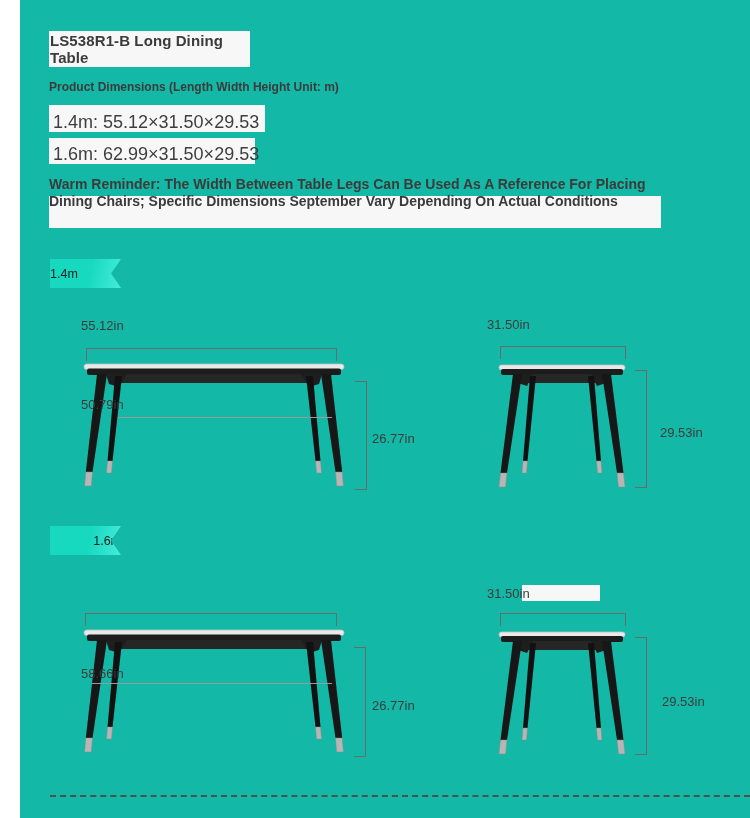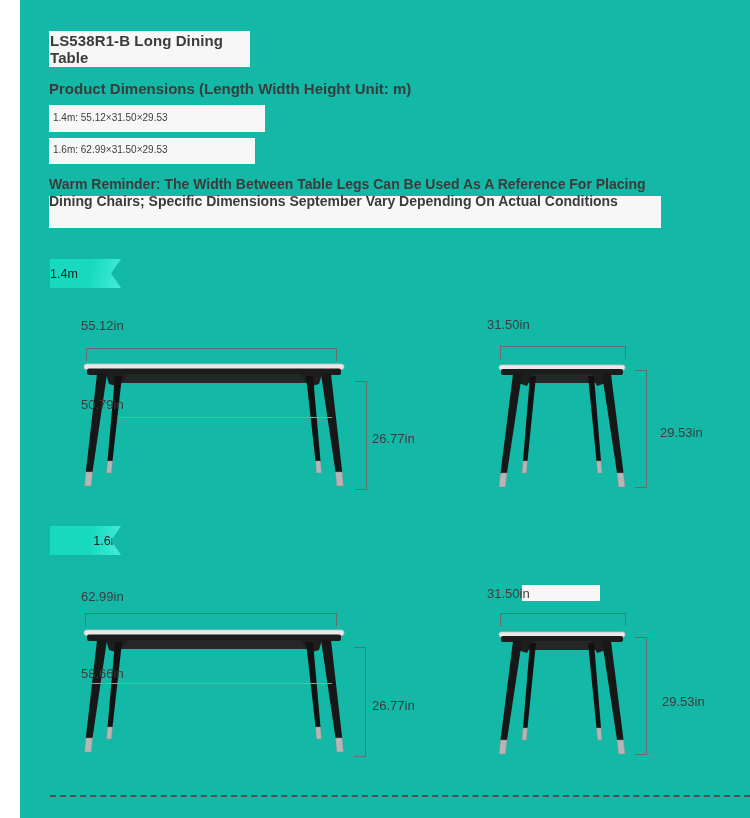--- a/index.html
+++ b/index.html
@@ -4,22 +4,22 @@
 <style>
   html,body{margin:0;padding:0;background:#fff;}
   .canvas{
     position:relative;width:736px;height:818px;background:#14b8a6;overflow:hidden;
     font-family:"Liberation Sans",sans-serif;color:#3d3d3d;margin-left:20px;
     -webkit-font-smoothing:antialiased;
   }
   .abs{position:absolute;}
   .faint{position:absolute;background:#f7f7f7;}
   .title{font-size:15px;font-weight:bold;line-height:16.5px;letter-spacing:.1px;color:#3b3b3b;}
-  .subtitle{font-size:15px;font-weight:bold;color:#3b3b3b;white-space:nowrap;}
-  .spec{font-size:10px;color:#3e3e3e;white-space:nowrap;}
+  .subtitle{font-size:12px;font-weight:bold;color:#3b3b3b;white-space:nowrap;}
+  .spec{font-size:18px;color:#3e3e3e;white-space:nowrap;}
   .reminder{font-size:14px;font-weight:bold;line-height:16.8px;color:#3b3b3b;}
   .badge{
     position:absolute;width:71px;height:29px;box-sizing:border-box;
     display:flex;align-items:center;padding-left:0;
     font-size:12.5px;color:#222;
     background:linear-gradient(100deg,#17d9c0 55%,#45ecd9 100%);
     clip-path:polygon(0 0,100% 0,86% 50%,100% 100%,0 100%);
   }
   .dim-label{position:absolute;font-size:13px;color:#3c3c3c;white-space:nowrap;}
   .center{text-align:left;}
@@ -116,21 +116,20 @@
     </g>
   </svg>
 
   <div class="v-bracket" style="left:616px;top:370px;height:118px;"></div>
   <div class="dim-label" style="left:640px;top:425px;">29.53in</div>
 
   <div class="badge" style="left:30px;top:526px;justify-content:flex-end;">
     <span>1.6m</span>
   </div>
 
-  <div class="dim-label center" style="left:61px;top:589px;width:256px;">62.99in</div>
   <div class="h-bracket" style="left:65px;top:613px;width:252px;"></div>
 
   <svg class="table-svg" style="left:61px;top:628px;" width="266" height="128" viewBox="0 0 266 128">
     <g>
       <rect x="3" y="2" width="260" height="5.5" rx="2.8" fill="#e9e9e9" stroke="#c2c2c2" stroke-width="0.8"></rect>
       <rect x="6" y="6.5" width="254" height="6.5" rx="2" fill="#1c1c1c"></rect>
     </g>
     <g>
       <polygon points="32,12 234,12 229,21 37,21" fill="#262626"></polygon>
       <polygon points="25,12 46,12 38,25 28,22" fill="#1e1e1e"></polygon>

